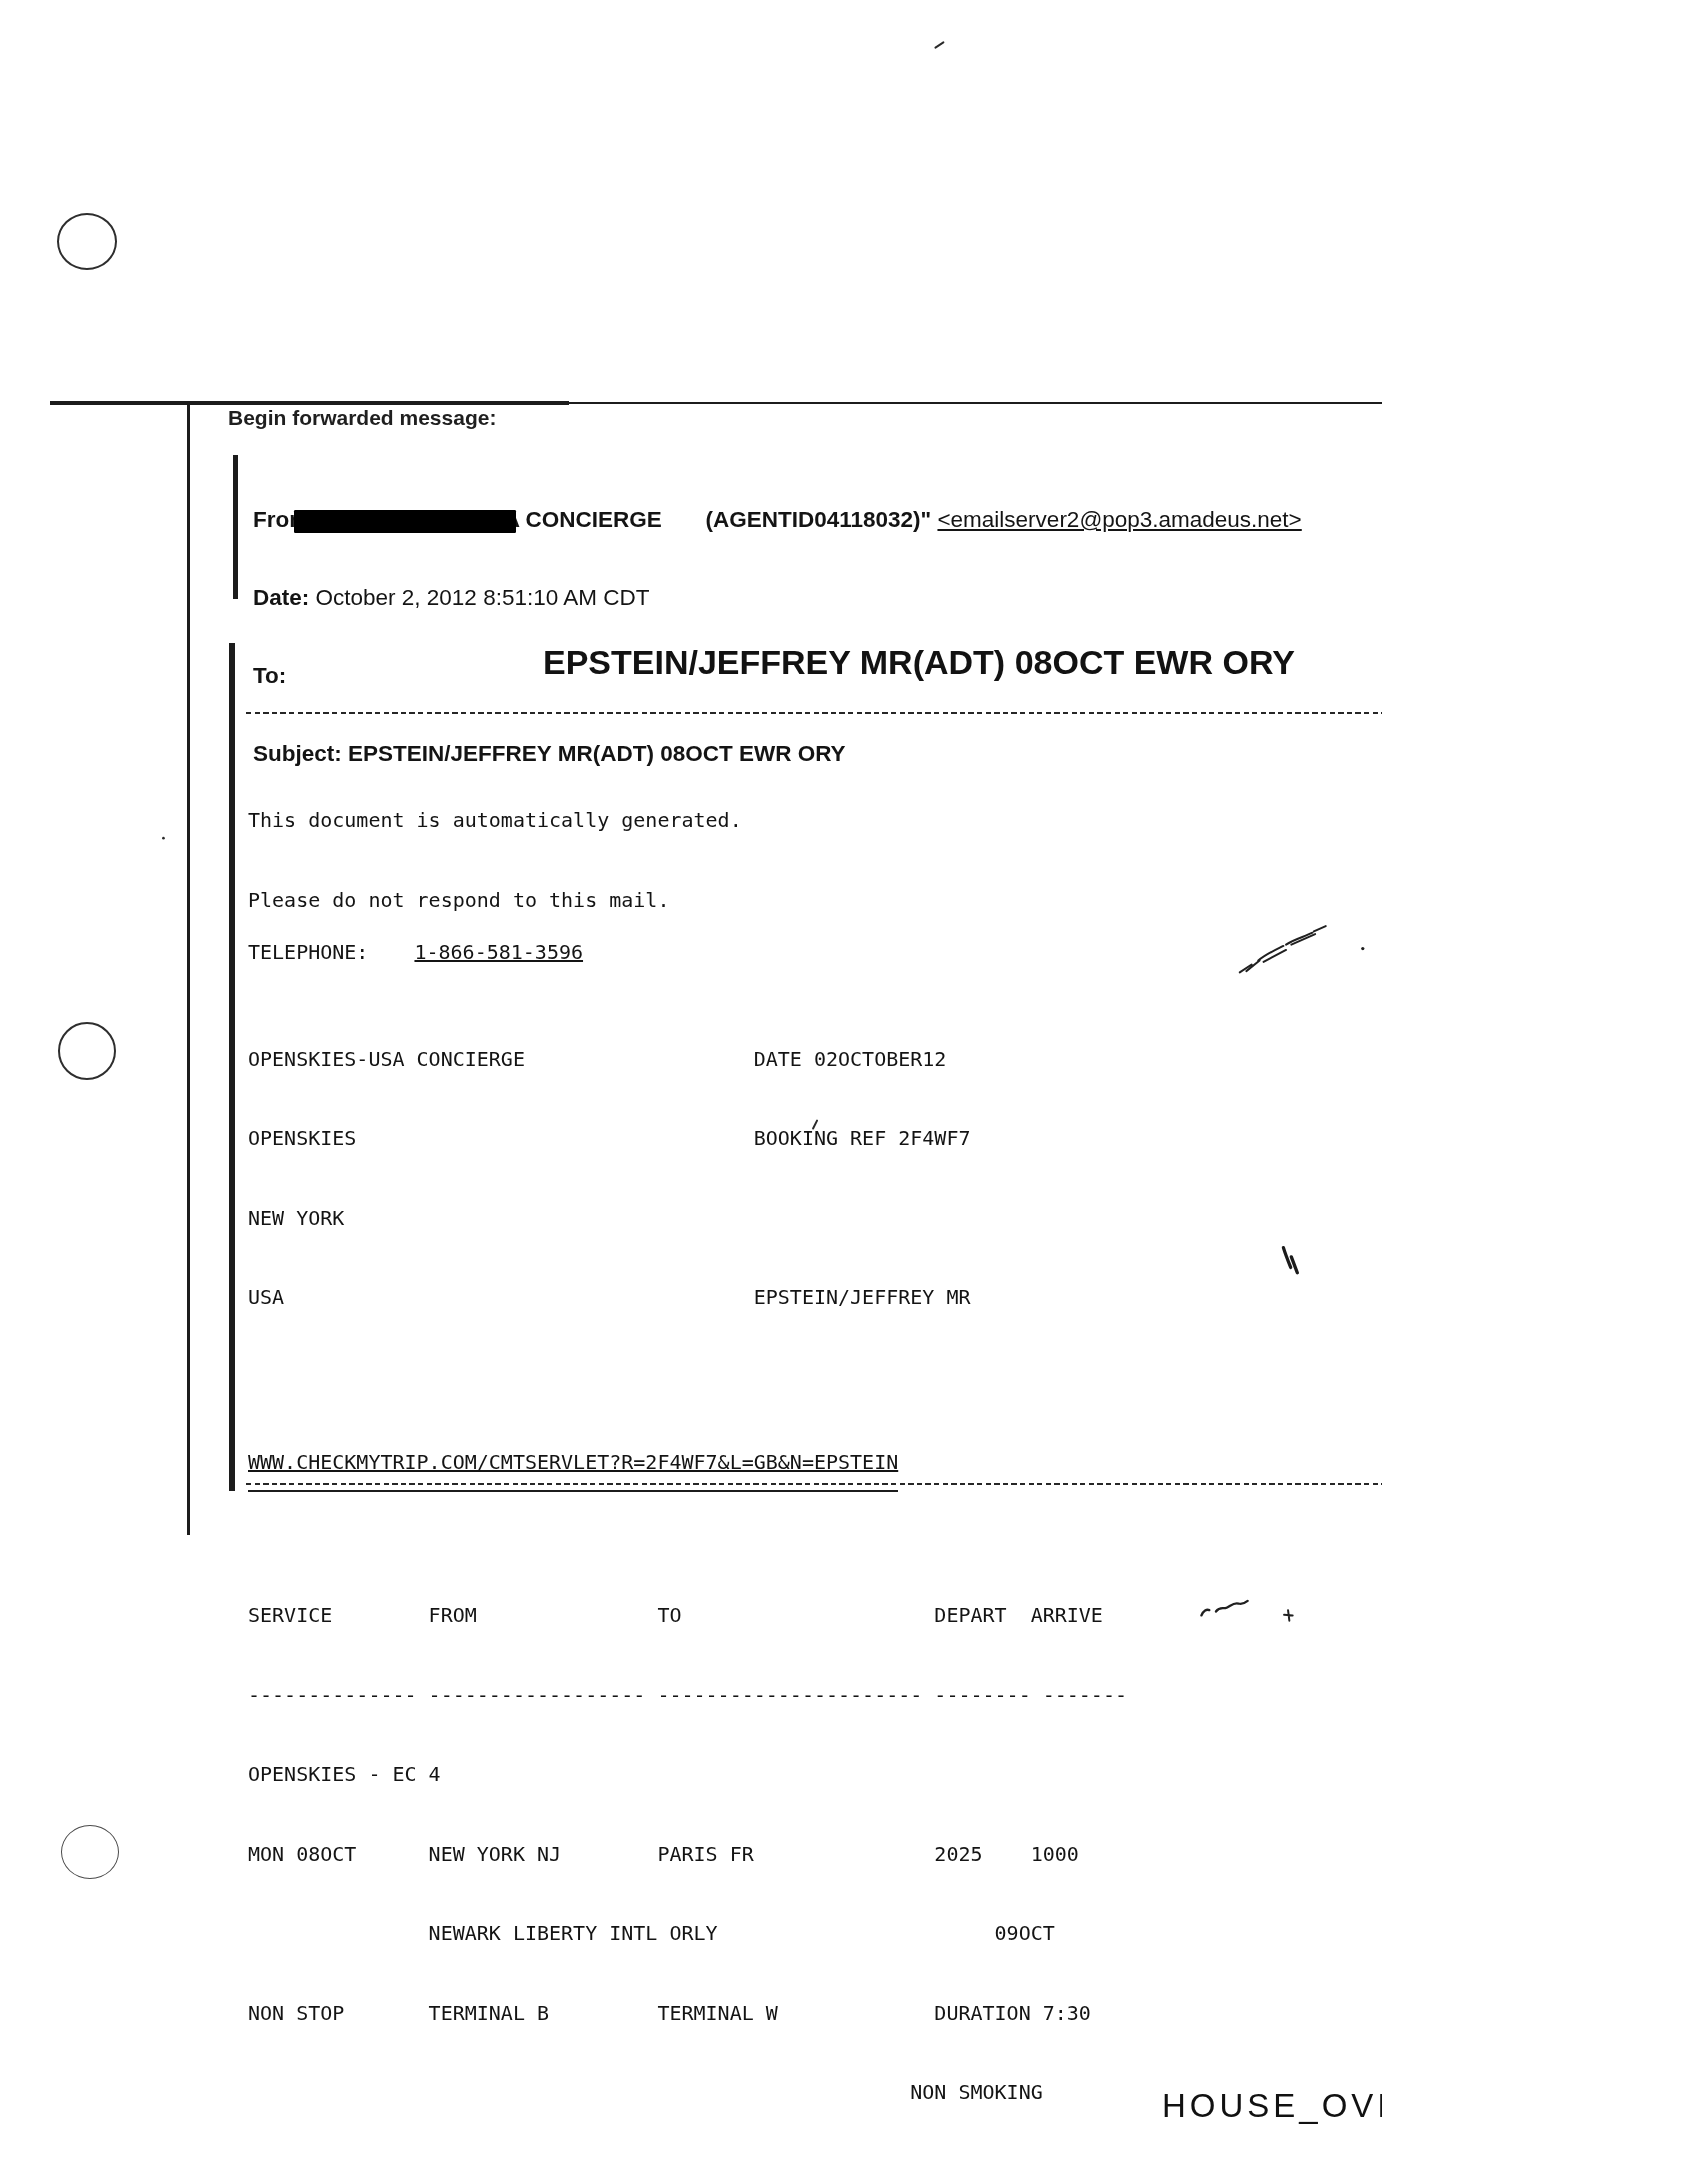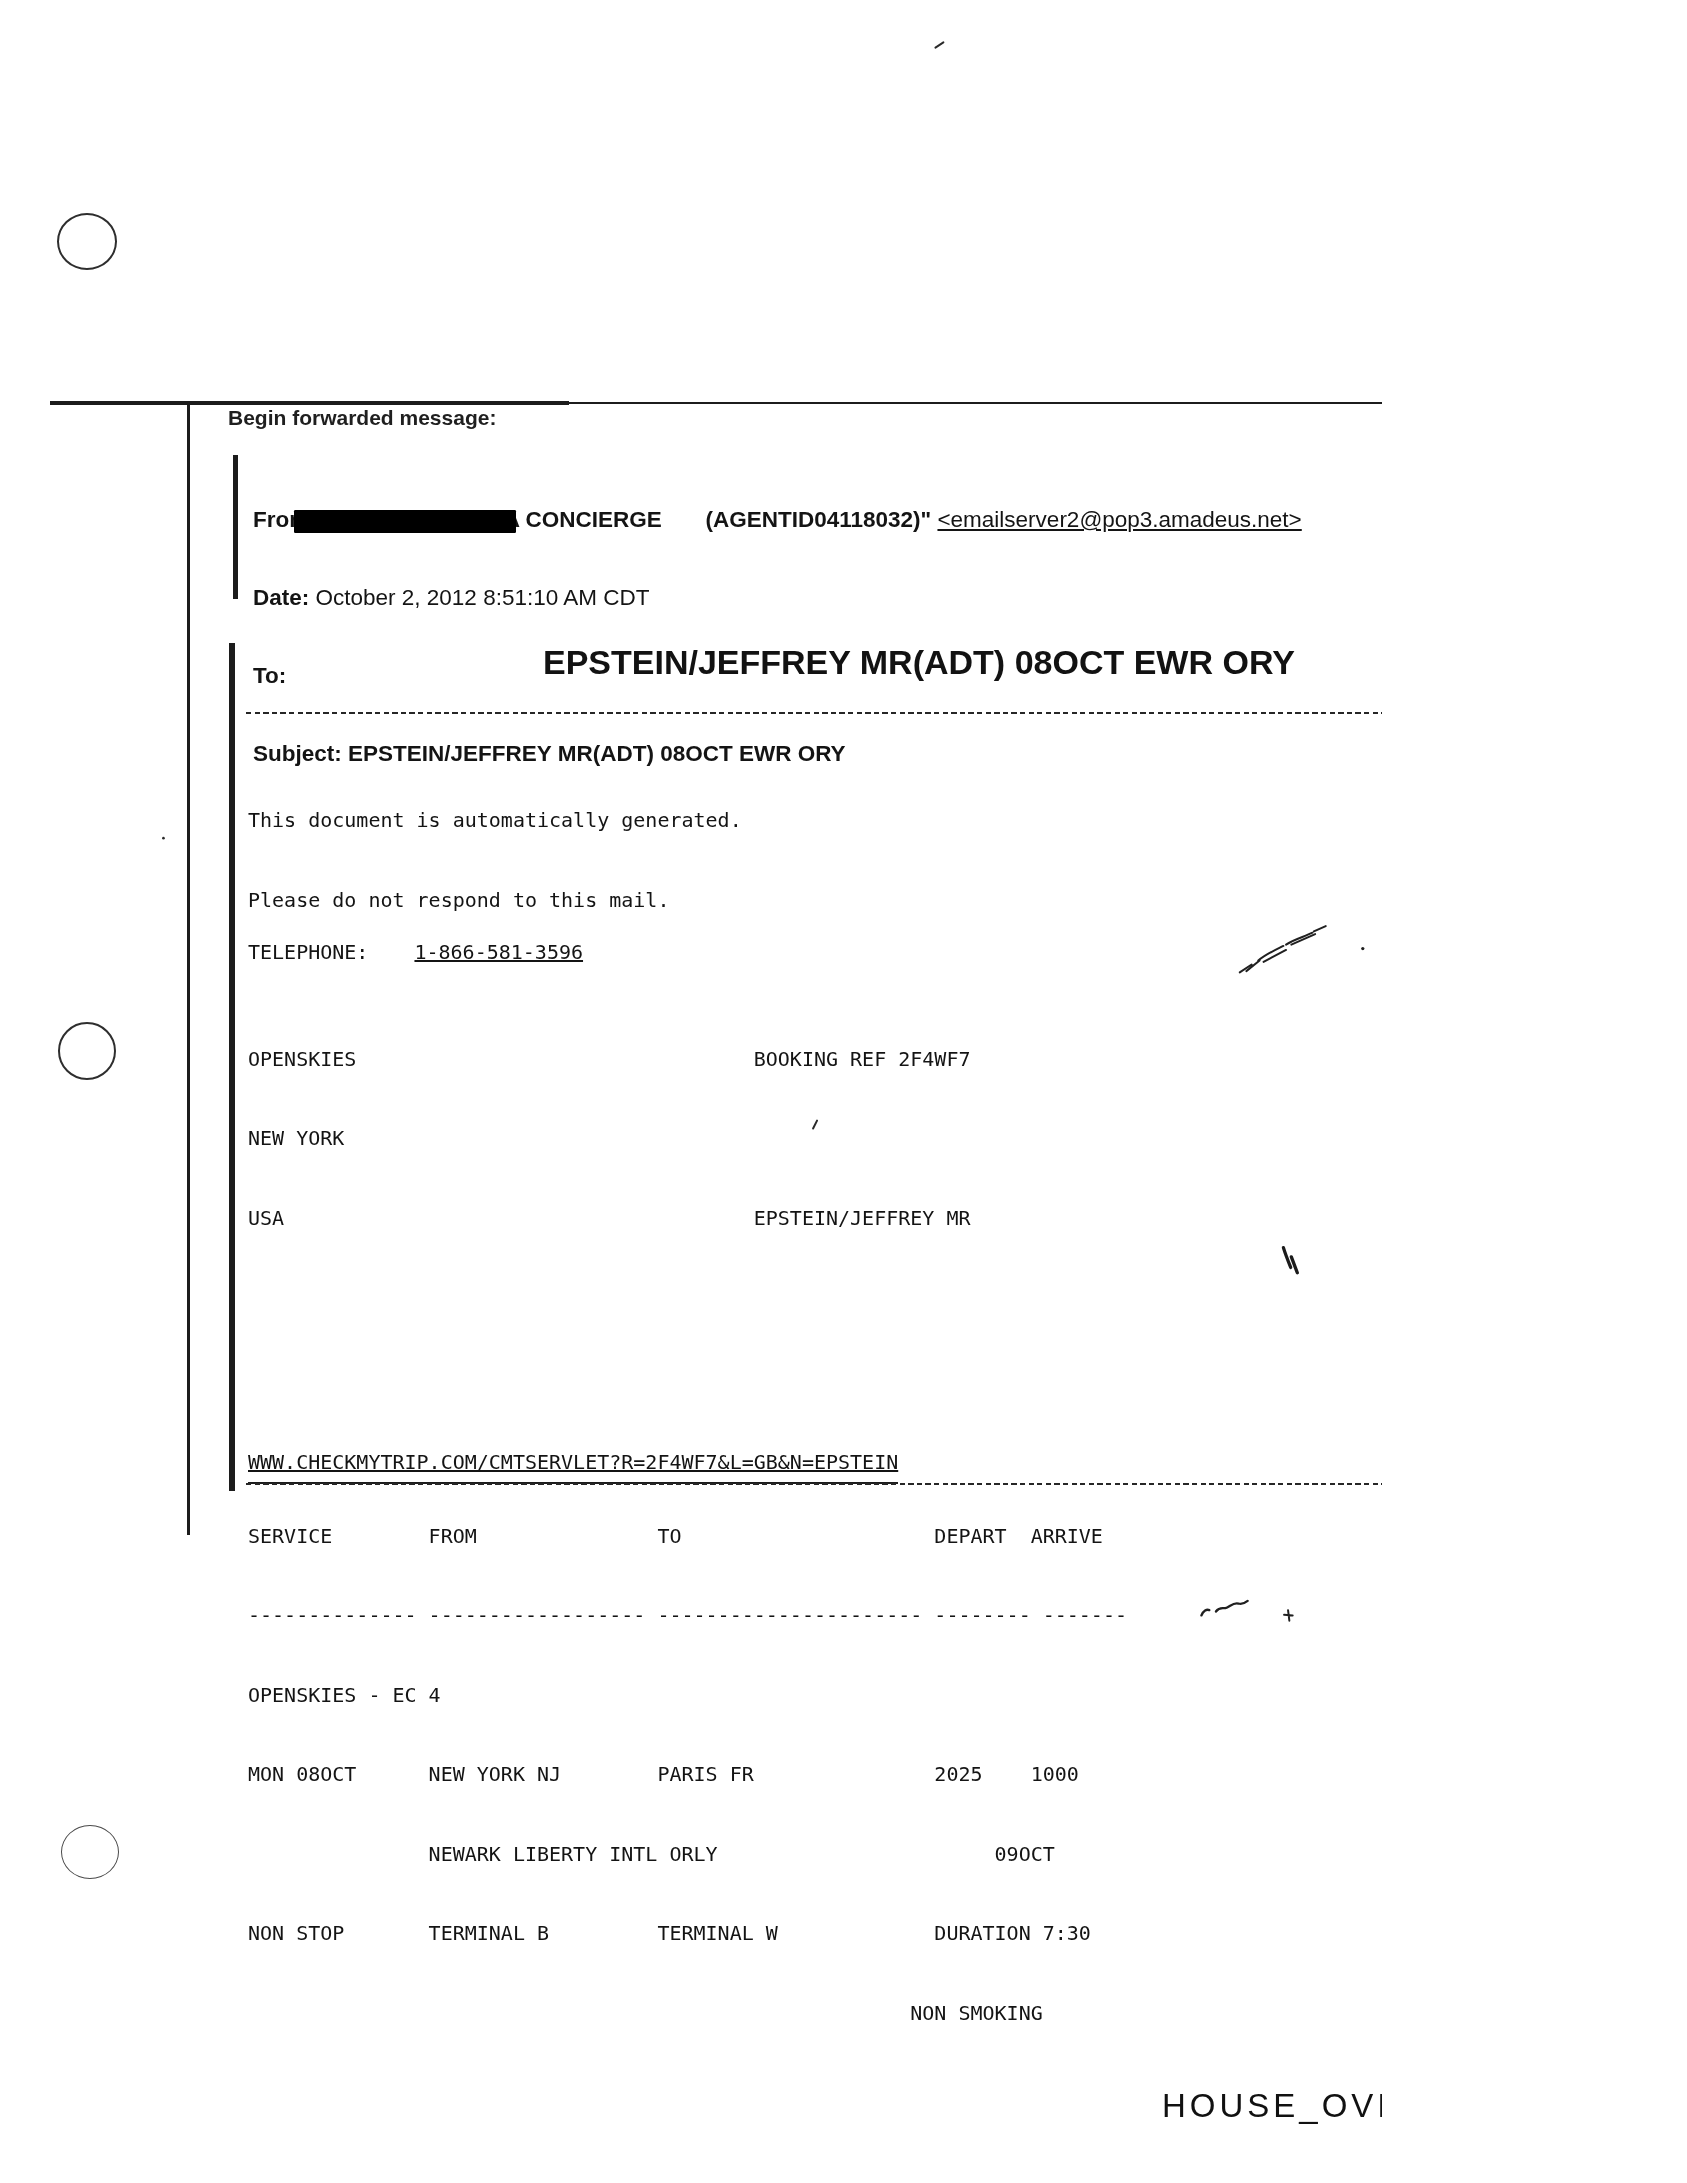--- a/index.html
+++ b/index.html
@@ -38,21 +38,21 @@
     position:absolute; left:248px; top:754px;
     font-family:"DejaVu Sans Mono", monospace; font-size:20px; line-height:26.5px;
     color:#141414; white-space:pre;
   }
   .mline { height:26.5px; min-width:6.6px; }
   .mono-overlay {
     position:absolute; font-family:"DejaVu Sans Mono", monospace; font-size:20px;
     line-height:26.5px; color:#141414; white-space:pre;
   }
   .phone-link { text-decoration:underline;margin-left:34px; }
-  .big-link { text-decoration:underline; border-bottom:2px solid #1c1c1c; padding-bottom:8px; }
+  .big-link { text-decoration:underline; border-bottom:2px solid #1c1c1c; padding-bottom:16px; }
 
   .bates {
     position:absolute; left:1162px; top:2087px; font-size:33px; font-weight:400;
     letter-spacing:4px; color:#111; white-space:nowrap;
   }
 
   svg.marks { position:absolute; left:0; top:0; pointer-events:none; }
 </style>
 </head>
 <body>
@@ -84,20 +84,21 @@
   <div class="rule" style="left:229px; top:643px; width:6px; height:848px;"></div>
 
   <div class="title">EPSTEIN/JEFFREY MR(ADT) 08OCT EWR ORY</div>
 
   <div class="dashed" style="left:246px; top:712px; width:1342px;"></div>
 
   <div class="mono">
     <div class="mline">This document is automatically generated.</div>
     <div class="mline">Please do not respond to this mail.</div>
     <div class="mline"></div>
+    <div class="mline">OPENSKIES-USA CONCIERGE                   DATE 02OCTOBER12</div>
     <div class="mline">OPENSKIES                                 BOOKING REF 2F4WF7</div>
     <div class="mline">NEW YORK</div>
     <div class="mline">USA                                       EPSTEIN/JEFFREY MR</div>
     <div class="mline"></div>
     <div class="mline"></div>
     <div class="mline"></div>
     <div class="mline">SERVICE        FROM               TO                     DEPART  ARRIVE</div>
     <div class="mline">-------------- ------------------ ---------------------- -------- -------</div>
     <div class="mline">OPENSKIES - EC 4</div>
     <div class="mline">MON 08OCT      NEW YORK NJ        PARIS FR               2025    1000</div>

